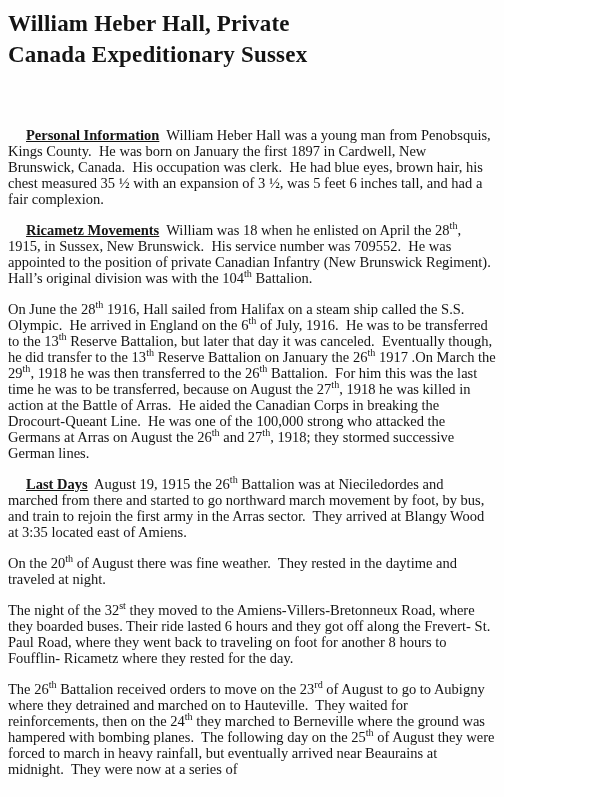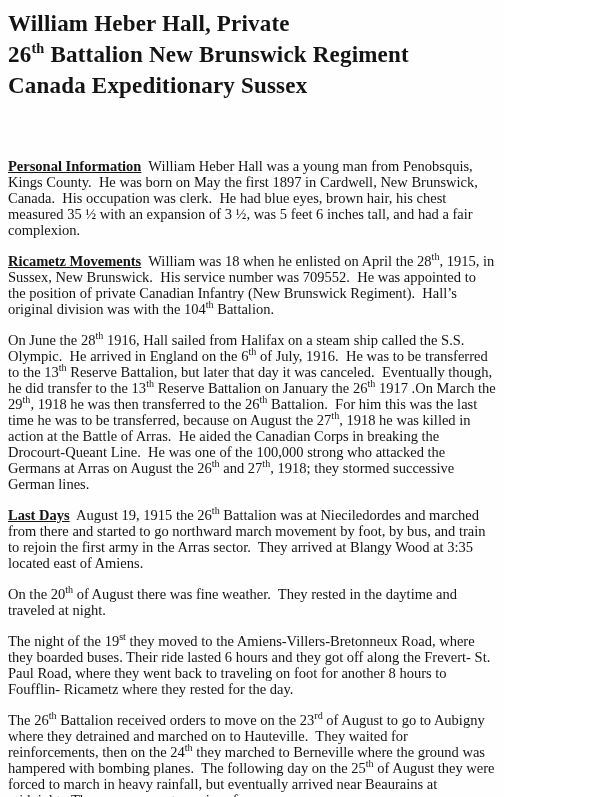--- a/index.html
+++ b/index.html
@@ -39,33 +39,33 @@
     text-align: left;
   }
   .para sup {
     font-size: 0.7em;
     line-height: 0;
     vertical-align: super;
   }
   .hu {
     font-weight: bold;
     text-decoration: underline;
+    margin-left: 18px;
   }
 </style>
 </head>
 <body>
 
 <div class="page">
   <h1 class="title">
       <div class="title-line"><span>William Heber Hall, Private</span></div>
-      <div class="title-line"><span>26</span><sup>th</sup><span> Battalion New Brunswick Regiment</span></div>
       <div class="title-line"><span>Canada Expeditionary Sussex</span></div>
     </h1>
   <div class="doc-body">
-      <div class="para"><span class="hu">Personal Information</span><span>  William Heber Hall was a young man from Penobsquis, Kings County.  He was born on May the first 1897 in Cardwell, New Brunswick, Canada.  His occupation was clerk.  He had blue eyes, brown hair, his chest measured 35 ½ with an expansion of 3 ½, was 5 feet 6 inches tall, and had a fair complexion.</span></div>
+      <div class="para"><span class="hu">Personal Information</span><span>  William Heber Hall was a young man from Penobsquis, Kings County.  He was born on January the first 1897 in Cardwell, New Brunswick, Canada.  His occupation was clerk.  He had blue eyes, brown hair, his chest measured 35 ½ with an expansion of 3 ½, was 5 feet 6 inches tall, and had a fair complexion.</span></div>
       <div class="para"><span class="hu">Ricametz Movements</span><span>  William was 18 when he enlisted on April the 28</span><sup>th</sup><span>, 1915, in Sussex, New Brunswick.  His service number was 709552.  He was appointed to the position of private Canadian Infantry (New Brunswick Regiment).  Hall’s original division was with the 104</span><sup>th</sup><span> Battalion.</span></div>
       <div class="para"><span>On June the 28</span><sup>th</sup><span> 1916, Hall sailed from Halifax on a steam ship called the S.S. Olympic.  He arrived in England on the 6</span><sup>th</sup><span> of July, 1916.  He was to be transferred to the 13</span><sup>th</sup><span> Reserve Battalion, but later that day it was canceled.  Eventually though, he did transfer to the 13</span><sup>th</sup><span> Reserve Battalion on January the 26</span><sup>th</sup><span> 1917 .On March the 29</span><sup>th</sup><span>, 1918 he was then transferred to the 26</span><sup>th</sup><span> Battalion.  For him this was the last time he was to be transferred, because on August the 27</span><sup>th</sup><span>, 1918 he was killed in action at the Battle of Arras.  He aided the Canadian Corps in breaking the Drocourt-Queant Line.  He was one of the 100,000 strong who attacked the Germans at Arras on August the 26</span><sup>th</sup><span> and 27</span><sup>th</sup><span>, 1918; they stormed successive German lines.</span></div>
       <div class="para"><span class="hu">Last Days</span><span>  August 19, 1915 the 26</span><sup>th</sup><span> Battalion was at Nieciledordes and marched from there and started to go northward march movement by foot, by bus, and train to rejoin the first army in the Arras sector.  They arrived at Blangy Wood at 3:35 located east of Amiens.</span></div>
       <div class="para"><span>On the 20</span><sup>th</sup><span> of August there was fine weather.  They rested in the daytime and traveled at night.</span></div>
-      <div class="para"><span>The night of the 19</span><sup>st</sup><span> they moved to the Amiens-Villers-Bretonneux Road, where they boarded buses. Their ride lasted 6 hours and they got off along the Frevert- St. Paul Road, where they went back to traveling on foot for another 8 hours to Foufflin- Ricametz where they rested for the day.</span></div>
+      <div class="para"><span>The night of the 32</span><sup>st</sup><span> they moved to the Amiens-Villers-Bretonneux Road, where they boarded buses. Their ride lasted 6 hours and they got off along the Frevert- St. Paul Road, where they went back to traveling on foot for another 8 hours to Foufflin- Ricametz where they rested for the day.</span></div>
       <div class="para"><span>The 26</span><sup>th</sup><span> Battalion received orders to move on the 23</span><sup>rd</sup><span> of August to go to Aubigny where they detrained and marched on to Hauteville.  They waited for reinforcements, then on the 24</span><sup>th</sup><span> they marched to Berneville where the ground was hampered with bombing planes.  The following day on the 25</span><sup>th</sup><span> of August they were forced to march in heavy rainfall, but eventually arrived near Beaurains at midnight.  They were now at a series of</span></div>
     </div>
 </div>
 
 </body></html>

